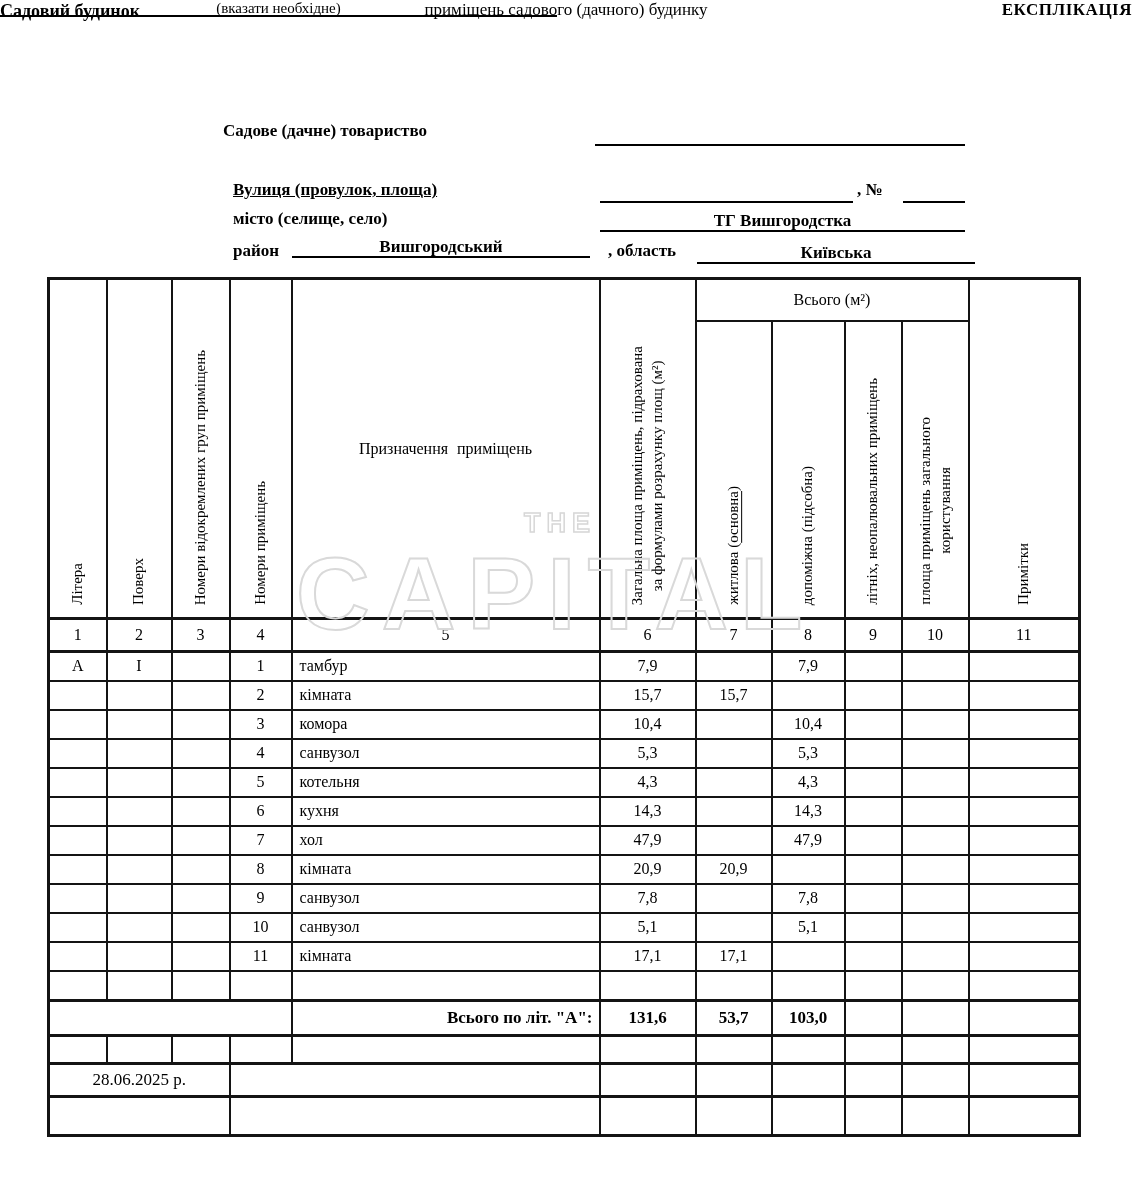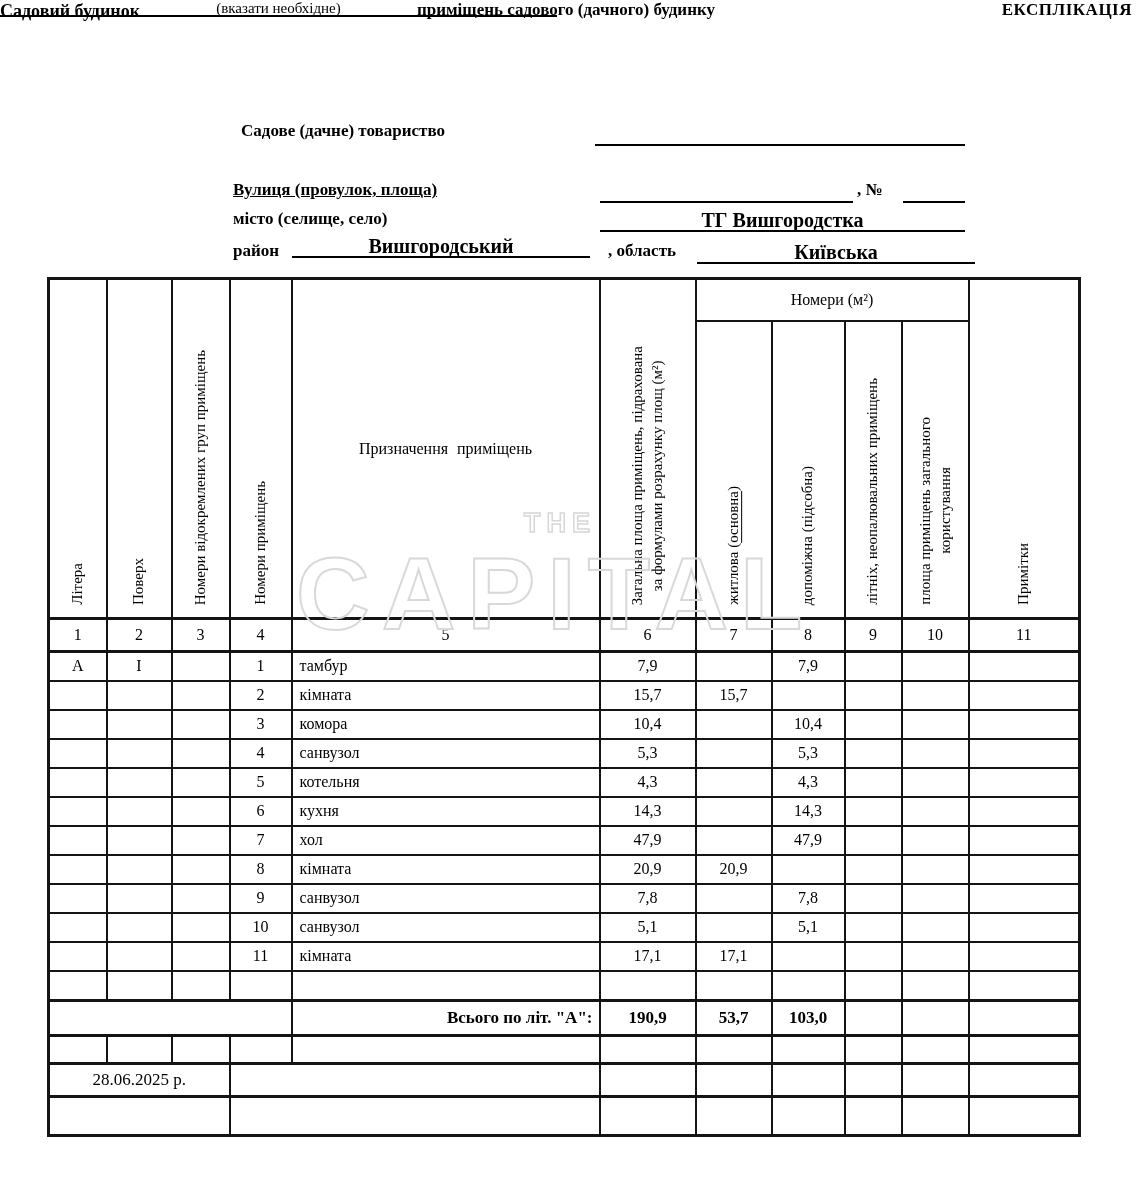--- a/index.html
+++ b/index.html
@@ -3,29 +3,29 @@
 <meta charset="utf-8">
 <style>
   * { box-sizing: border-box; }
   html,body { margin:0; padding:0; background:#ffffff; }
   body { width:1144px; height:1200px; font-family:"Liberation Serif","DejaVu Serif",serif; color:#000; }
   .doc { position:relative; width:1144px; height:1200px; overflow:hidden; background:#fff; }
   .abs { position:absolute; }
 
   
   .title1 { left:0; top:5; width:1132px; text-align:right; font-size:17px; font-weight:bold; letter-spacing:0.5px; }
-  .title2 { left:0; top:31; width:1132px; text-align:center; font-size:17px; font-weight:bold; }
+  .title2 { left:0; top:31; width:1132px; text-align:center; font-size:17px; font-weight:normal; }
   .building-line { left:290; top:51; width:557px; font-size:18px; font-weight:bold;
                    border-bottom:2px solid #000; height:17px; line-height:23px; }
   .building-hint { left:290; top:75; width:557px; text-align:center; font-size:15px; }
 
   
   .flabel { font-size:17px; font-weight:bold; white-space:nowrap; }
   .fline  { border-bottom:2px solid #000; height:23px; line-height:23px; text-align:center;
-            font-size:20px; font-weight:bold; }
+            font-size:17px; font-weight:bold; }
 
   
   .tablewrap { left:47px; top:277px; }
   table { border-collapse:collapse; table-layout:fixed; width:1031px; background:transparent; }
   td { border:2px solid #141414; padding:0; text-align:center; vertical-align:middle;
        font-size:16px; overflow:hidden; }
   table { border:3px solid #141414; }
   .hr1 .area-group { height:42px; font-size:16px; }
   .hr2 .vc { height:298px; }
   .vc { vertical-align:bottom; }
@@ -56,21 +56,21 @@
 </head>
 <body>
 
 <div class="doc">
 
   <div class="abs title1">ЕКСПЛІКАЦІЯ</div>
   <div class="abs title2">приміщень садового (дачного) будинку</div>
   <div class="abs building-line">Садовий будинок</div>
   <div class="abs building-hint">(вказати необхідне)</div>
 
-  <div class="abs flabel" style="left:241px;top:121px;">Садове (дачне) товариство</div>
+  <div class="abs flabel" style="left:223px;top:121px;">Садове (дачне) товариство</div>
   <div class="abs fline" style="left:595px;top:123px;width:370px;"></div>
 
   <div class="abs flabel" style="left:233px;top:180px;text-decoration:underline;">Вулиця (провулок, площа)</div>
   <div class="abs fline" style="left:600px;top:180px;width:253px;"></div>
   <div class="abs flabel" style="left:857px;top:180px;">, №</div>
   <div class="abs fline" style="left:903px;top:180px;width:62px;"></div>
 
   <div class="abs flabel" style="left:233px;top:209px;">місто (селище, село)</div>
   <div class="abs fline" style="left:600px;top:209px;width:365px;">ТГ Вишгородстка</div>
 
@@ -98,21 +98,21 @@
       <tbody>
           <tr class="hr1">
         <td rowspan="2" class="vc"><div class="vt">Літера</div></td>
         <td rowspan="2" class="vc"><div class="vt">Поверх</div></td>
         <td rowspan="2" class="vc"><div class="vt">Номери відокремлених груп приміщень</div></td>
         <td rowspan="2" class="vc"><div class="vt">Номери приміщень</div></td>
         <td rowspan="2" class="hc">Призначення приміщень</td>
         <td rowspan="2" class="vc">
           <div class="vt"><span>Загальна площа приміщень,  підрахована</span><br><span>за формулами розрахунку площ (м²)</span></div>
         </td>
-        <td colspan="4" class="area-group">Номери (м²)</td>
+        <td colspan="4" class="area-group">Всього (м²)</td>
         <td rowspan="2" class="vc"><div class="vt">Примітки</div></td>
       </tr>
       <tr class="hr2">
         <td class="vc">
           <div class="vt"><span>житлова (</span><span class="u">основна</span><span>)</span></div>
         </td>
         <td class="vc"><div class="vt">допоміжна (підсобна)</div></td>
         <td class="vc"><div class="vt">літніх, неопалювальних приміщень</div></td>
         <td class="vc">
           <div class="vt vt-center"><span>площа приміщень загального</span><br><span>користування</span></div>
@@ -287,21 +287,21 @@
         <td></td>
             <td></td>
         <td></td>
             <td></td>
         <td></td>
       </tr>
 
       <tr class="totals">
         <td colspan="4"></td>
         <td class="tlabel">Всього по літ. "А":</td>
-        <td>190,9</td>
+        <td>131,6</td>
         <td>53,7</td>
         <td>103,0</td>
         <td></td>
         <td></td>
         <td></td>
       </tr>
 
       <tr class="er2">
         <td></td>
             <td></td>

